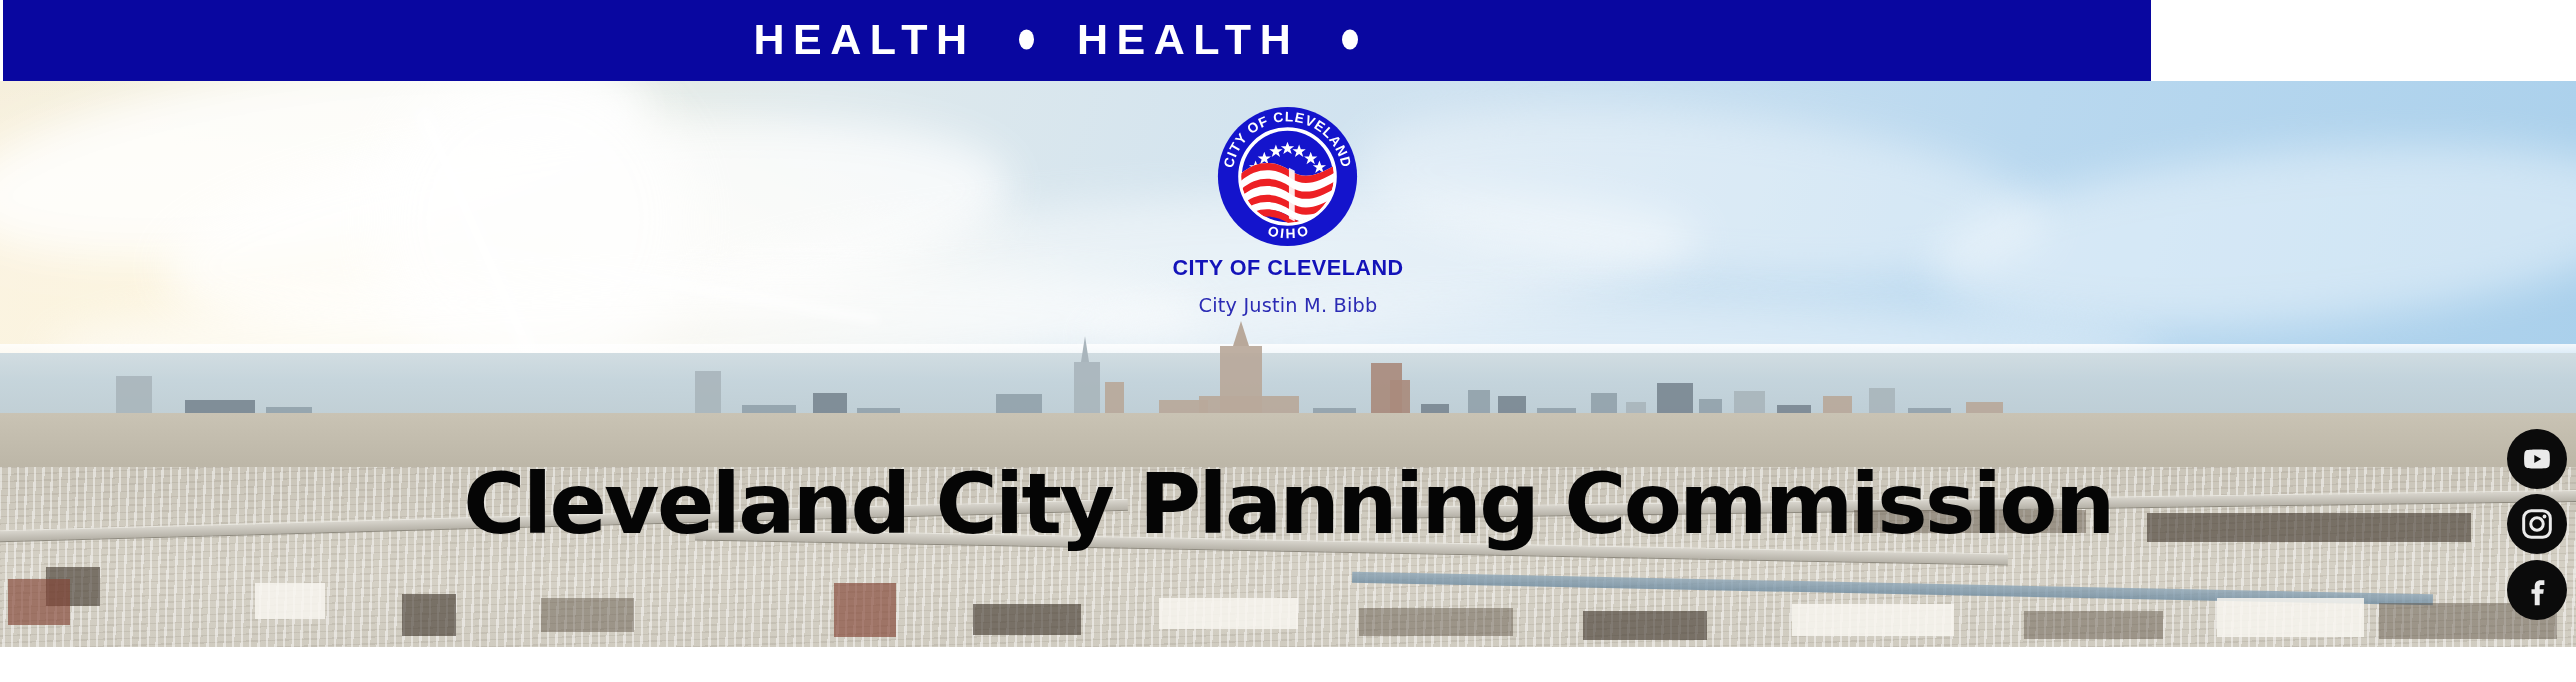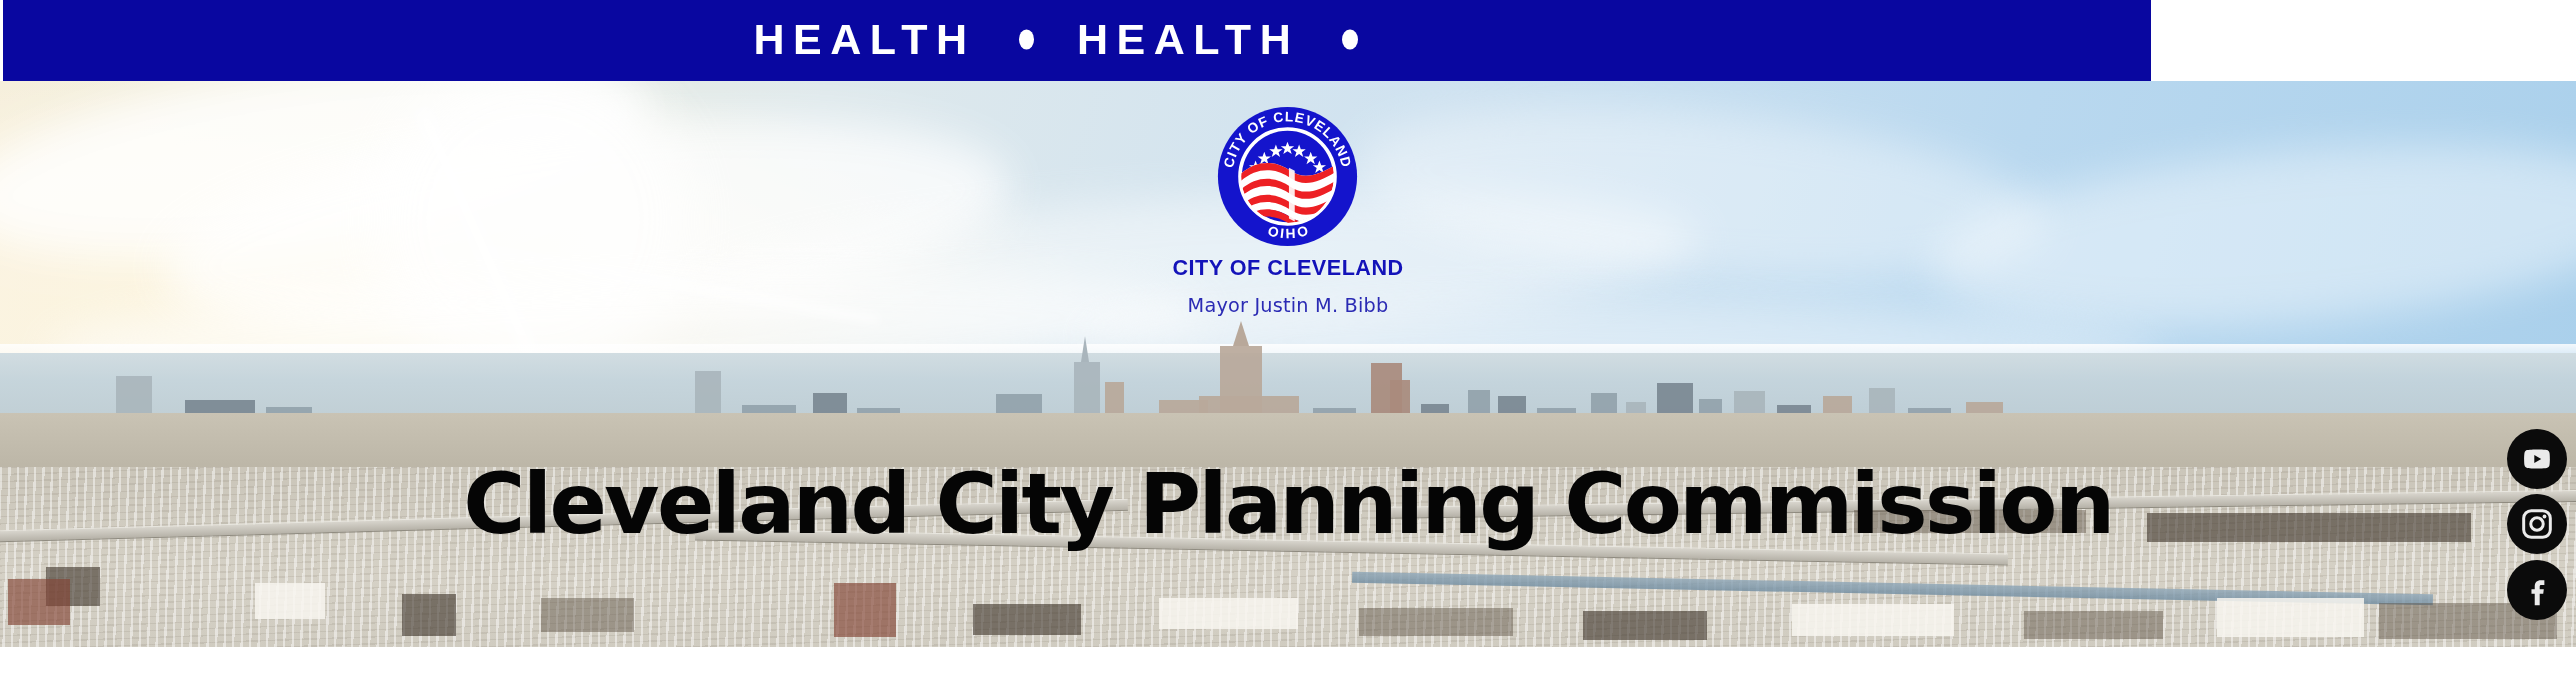--- a/index.html
+++ b/index.html
@@ -406,21 +406,21 @@
         </g>
         <circle cx="100" cy="100" r="66" fill="none" stroke="#FFFFFF" stroke-width="4"></circle>
         <g fill="#FFFFFF" font-family="Liberation Sans, sans-serif" font-size="19" font-weight="700" letter-spacing="1.2">
           <text><textPath href="#arcTop" startOffset="50%" text-anchor="middle">CITY OF CLEVELAND</textPath></text>
           <text><textPath href="#arcBot" startOffset="50%" text-anchor="middle">OHIO</textPath></text>
         </g>
       </svg>
     </div>
 
     <div id="city-name">CITY OF CLEVELAND</div>
-    <div id="mayor-name">Mayor Justin M. Bibb</div>
+    <div id="mayor-name">City Justin M. Bibb</div>
 
     <h1 id="main-title">Cleveland City Planning Commission</h1>
 
     <div id="social">
       <a class="social-btn" href="#" title="YouTube">
         <svg width="34" height="34" viewBox="0 0 24 24" aria-hidden="true">
           <path fill="#ffffff" fill-opacity="0.92" d="M3.2 7.6c.2-1 .9-1.7 1.9-1.9C6.9 5.3 12 5.3 12 5.3s5.1 0 6.9.4c1 .2 1.7.9 1.9 1.9.3 1.4.3 4.4.3 4.4s0 3-.3 4.4c-.2 1-.9 1.7-1.9 1.9-1.8.4-6.9.4-6.9.4s-5.1 0-6.9-.4c-1-.2-1.7-.9-1.9-1.9C2.9 15 2.9 12 2.9 12s0-3 .3-4.4zM10.1 9.1v5.8l4.9-2.9-4.9-2.9z"></path>
         </svg>
       </a>
       <a class="social-btn" href="#" title="Instagram">

